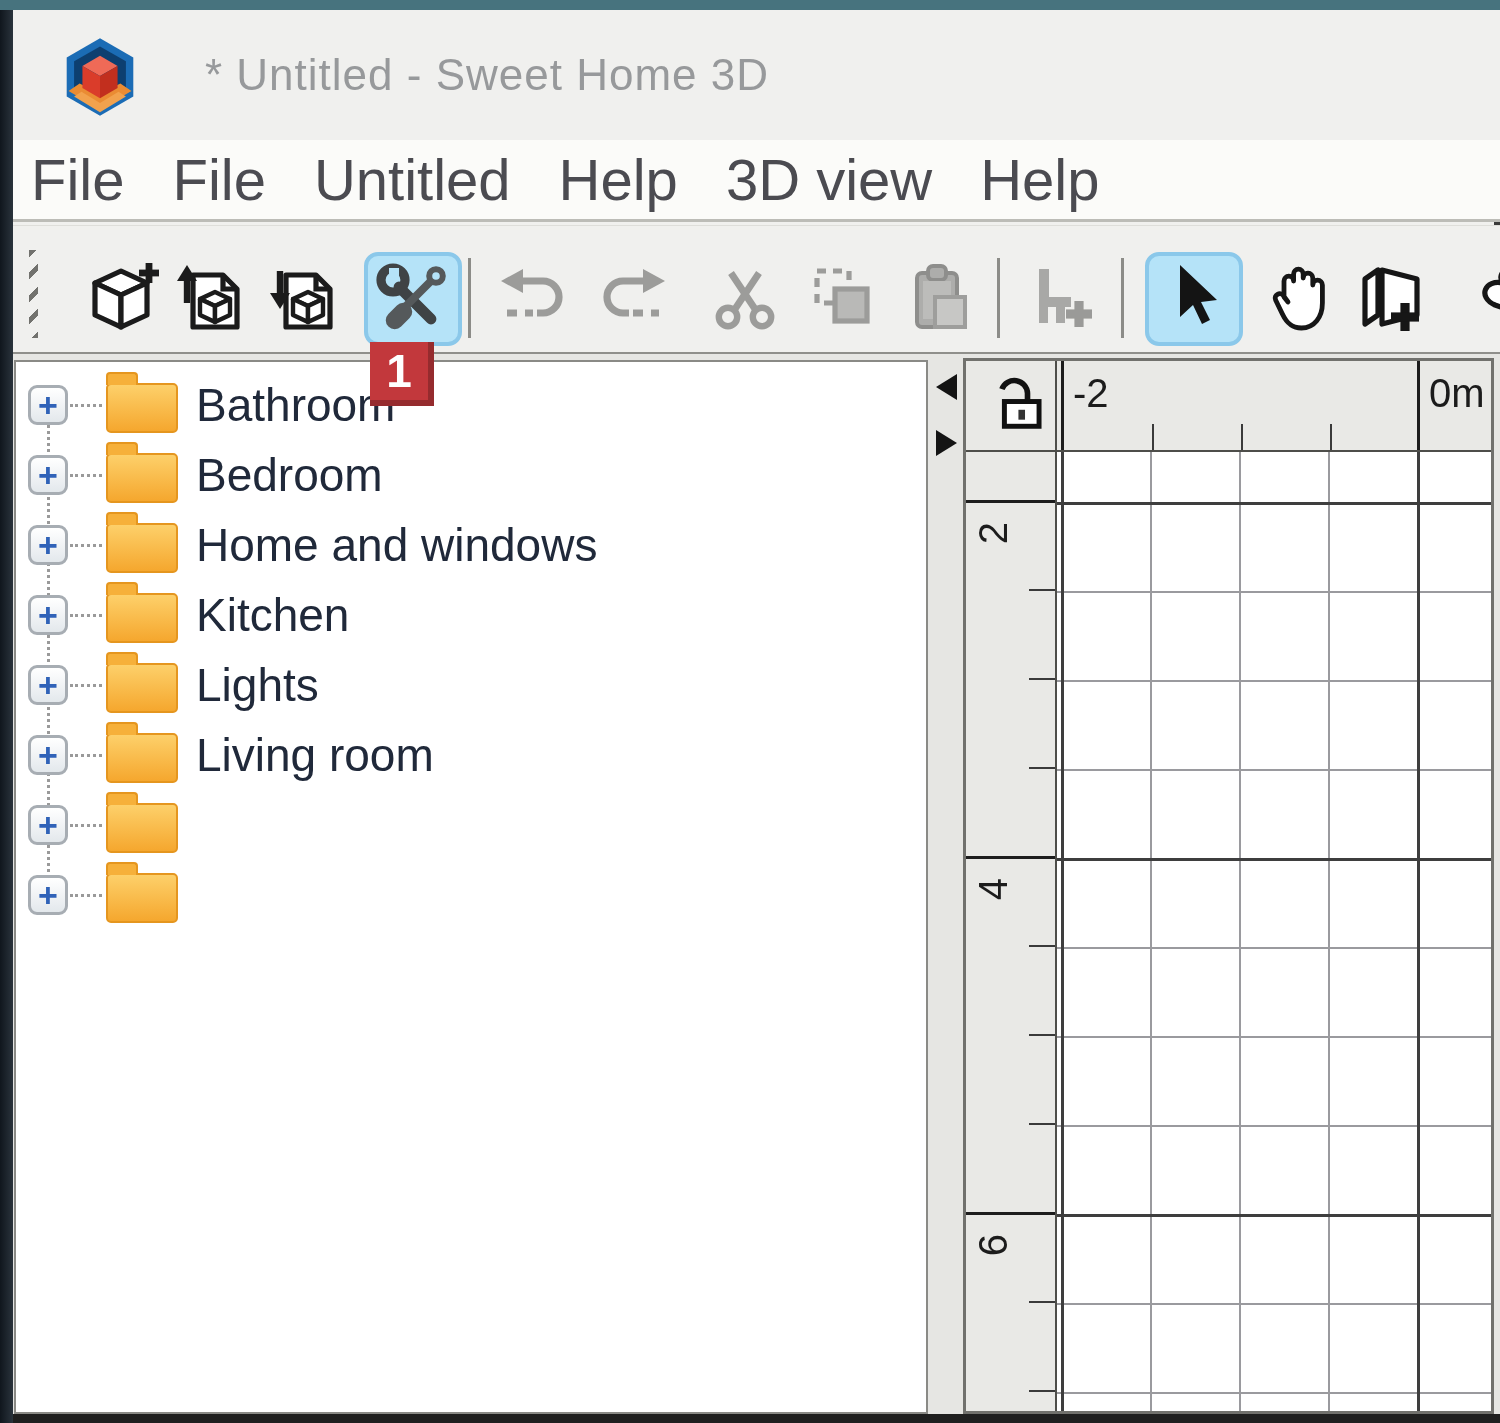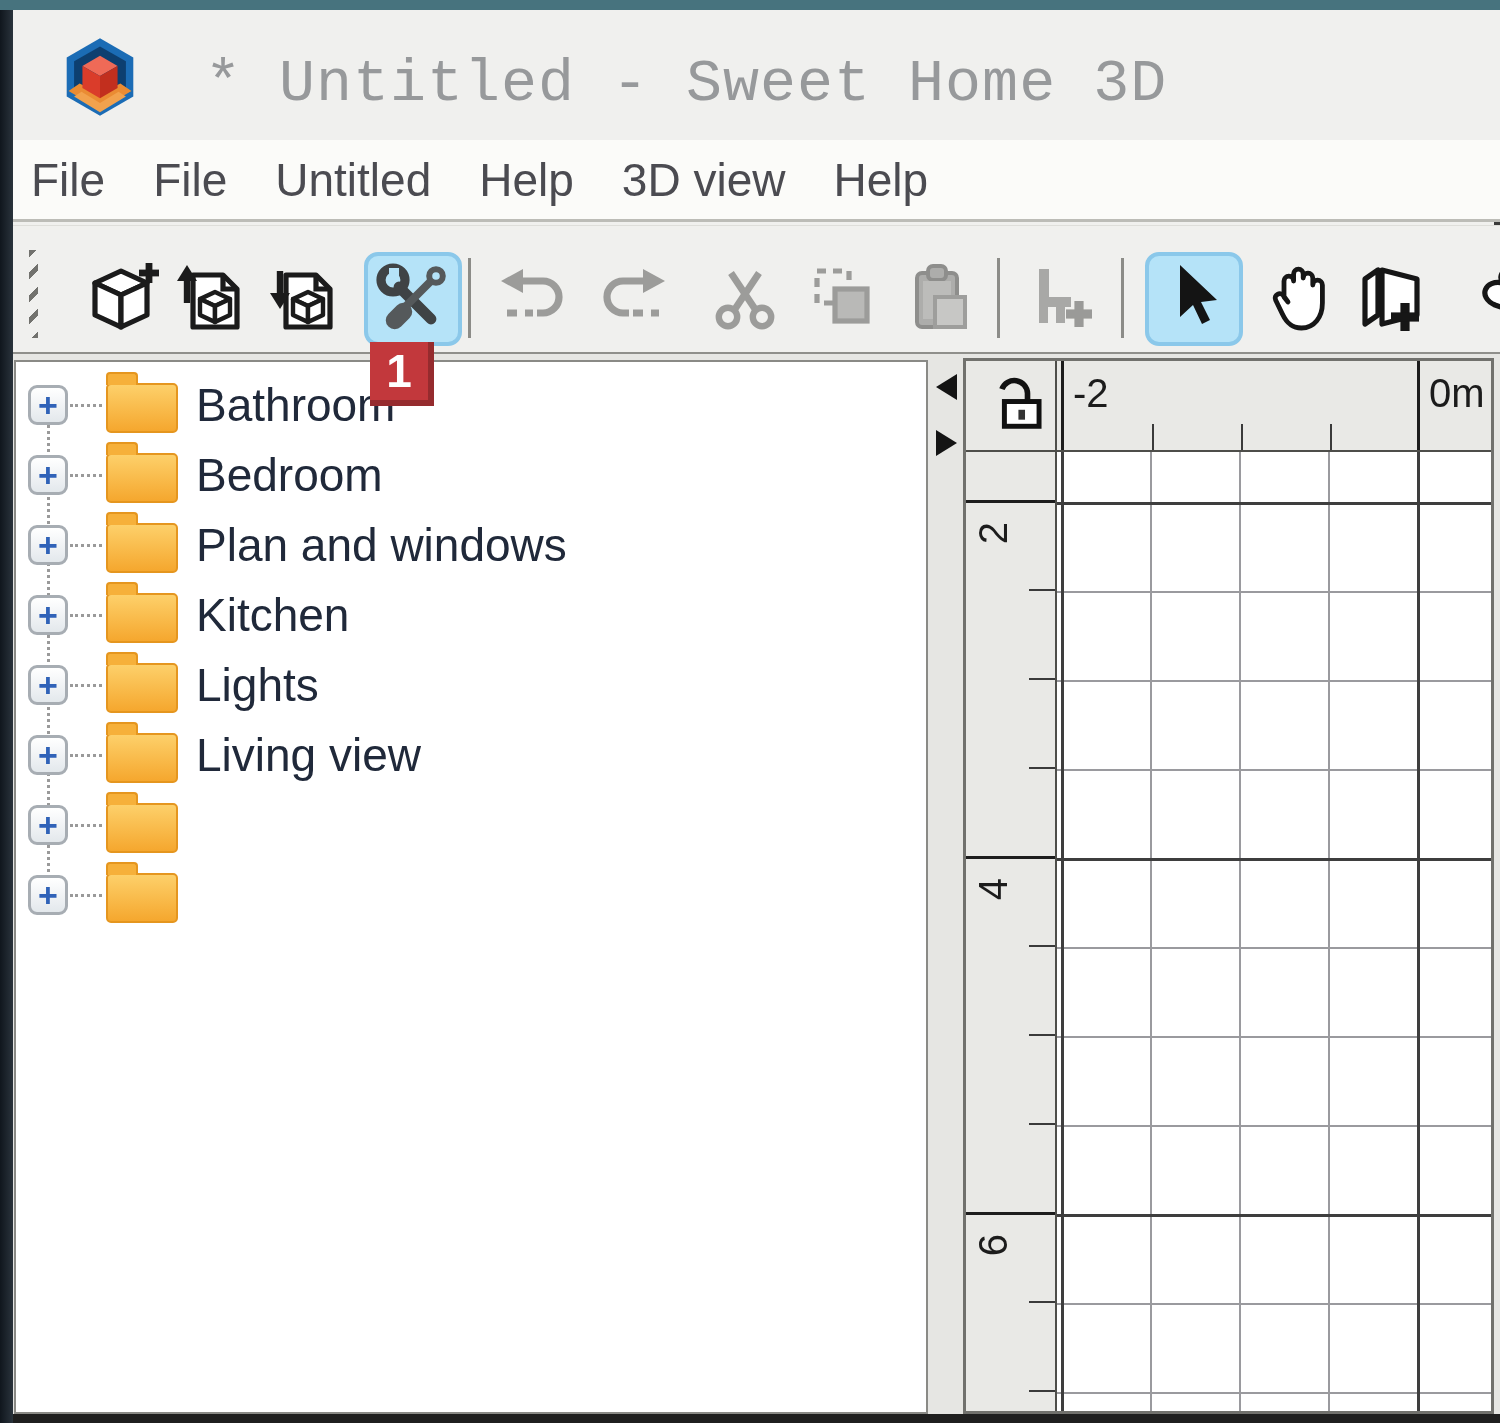--- a/index.html
+++ b/index.html
@@ -10,26 +10,26 @@
   }
   
   .frame-top{position:absolute;left:0;top:0;width:1500px;height:10px;background:#47737e;}
   .frame-left{position:absolute;left:0;top:10px;width:13px;height:1413px;background:linear-gradient(90deg,#10161d,#2a333c);}
   .frame-right{position:absolute;right:0;top:222px;width:6px;height:1201px;background:#3b3b3b;}
   .frame-bottom{position:absolute;left:13px;bottom:0;width:1487px;height:9px;background:#1f1f1f;}
 
   
   .titlebar{position:absolute;left:13px;top:10px;width:1487px;height:130px;background:#f0f0ee;}
   .app-icon{position:absolute;left:50px;top:26px;width:74px;height:82px;}
-  .title-text{position:absolute;left:192px;top:40px;font-size:60px;color:#97999b;letter-spacing:1px;white-space:nowrap;font-family:Liberation Mono, monospace;}
+  .title-text{position:absolute;left:192px;top:40px;font-size:44px;color:#97999b;letter-spacing:1px;white-space:nowrap;}
 
   
   .menubar{position:absolute;left:13px;top:140px;width:1487px;height:82px;background:#fbfbf9;
     border-bottom:3px solid #bcbcb7;display:flex;align-items:center;padding-left:18px;box-sizing:border-box;}
-  .menu-item{font-size:46px;color:#4b4b51;padding:0 24px;cursor:default;}
+  .menu-item{font-size:58px;color:#4b4b51;padding:0 24px;cursor:default;}
   .menu-item:first-child{padding-left:0;}
 
   
   .toolbar{position:absolute;left:13px;top:225px;width:1487px;height:129px;background:#f0f0ee;
     border-top:1px solid #dededa;border-bottom:2px solid #8f8f8b;box-sizing:border-box;}
   .grip{position:absolute;left:16px;top:24px;width:9px;height:88px;
     background:repeating-linear-gradient(135deg,#72726e 0 5px,transparent 5px 16px);}
   .tool-btn{position:absolute;top:26px;width:92px;height:94px;display:flex;align-items:center;justify-content:center;box-sizing:border-box;}
   .tool-btn.active{background:#b5e3f8;border:4px solid #8bc8ea;border-radius:14px;}
   .tool-sep{position:absolute;top:32px;width:3px;height:80px;background:#8c8c88;}
@@ -290,21 +290,21 @@
         <div class="hdots"></div>
         <div class="folder"></div>
         <span class="tree-label">Bedroom</span>
       </div>
       <div class="tree-row">
         <div class="expand-box">
             <span>+</span>
           </div>
         <div class="hdots"></div>
         <div class="folder"></div>
-        <span class="tree-label">Plan and windows</span>
+        <span class="tree-label">Home and windows</span>
       </div>
       <div class="tree-row">
         <div class="expand-box">
             <span>+</span>
           </div>
         <div class="hdots"></div>
         <div class="folder"></div>
         <span class="tree-label">Kitchen</span>
       </div>
       <div class="tree-row">
@@ -314,21 +314,21 @@
         <div class="hdots"></div>
         <div class="folder"></div>
         <span class="tree-label">Lights</span>
       </div>
       <div class="tree-row">
         <div class="expand-box">
             <span>+</span>
           </div>
         <div class="hdots"></div>
         <div class="folder"></div>
-        <span class="tree-label">Living view</span>
+        <span class="tree-label">Living room</span>
       </div>
       <div class="tree-row">
         <div class="expand-box">
             <span>+</span>
           </div>
         <div class="hdots"></div>
         <div class="folder"></div>
       </div>
       <div class="tree-row">
         <div class="expand-box">

